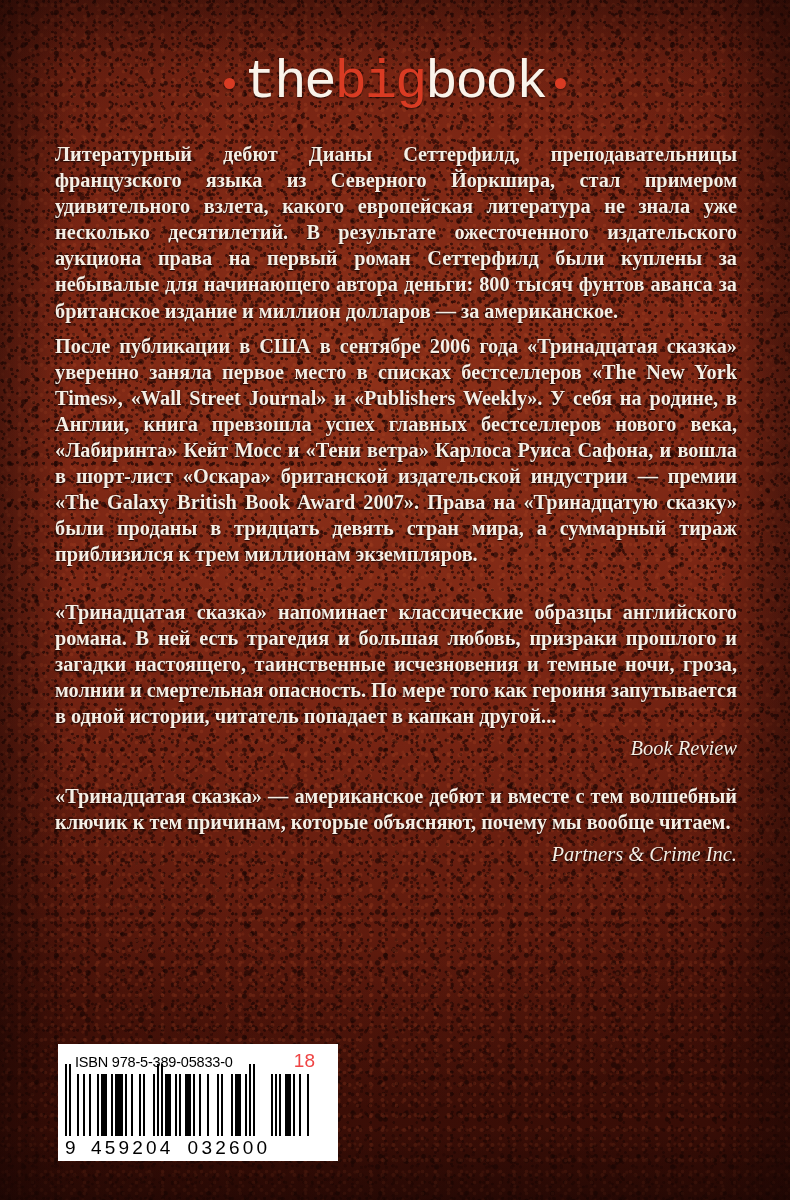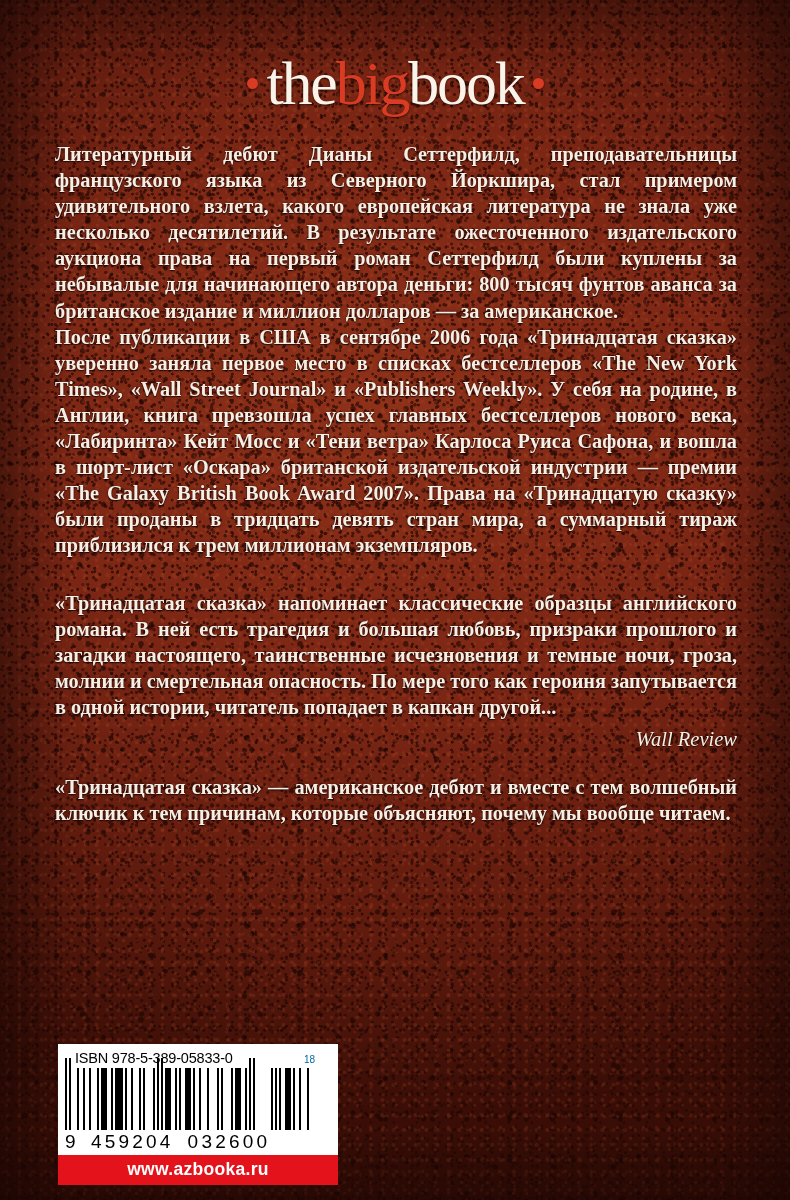--- a/index.html
+++ b/index.html
@@ -85,22 +85,22 @@
     top: 42px;
     left: 0;
     width: 790px;
     height: 82px;
     display: flex;
     align-items: center;
     justify-content: center;
     z-index: 5;
   }
   .logo-text {
-    font-family: Liberation Serif, serif;
-    font-size: 62px;
+    font-family: Liberation Mono, monospace;
+    font-size: 54px;
     line-height: 1;
     letter-spacing: -2.2px;
     white-space: nowrap;
     text-shadow: 0 1px 2px rgba(0,0,0,.55);
   }
   .logo-the, .logo-book { color: #FAF3EA; }
   .logo-big { color: #D93B23; }
   .logo-dot {
     width: 11px;
     height: 11px;
@@ -122,21 +122,21 @@
   .para {
     color: #F6EFE5;
     font-size: 20.3px;
     line-height: 26.1px;
     text-align: justify;
     text-justify: inter-word;
     hyphens: manual;
     text-shadow: 0 1px 1px rgba(26,5,2,.85), 0 0 3px rgba(26,5,2,.5);
     margin-bottom: 0;
   }
-  .para.gap-sm { margin-top: 0px; }
+  .para.gap-sm { margin-top: 9px; }
   .para.gap-md { margin-top: 22px; }
   .para.gap-lg { margin-top: 31px; }
   .para-last-line-left { text-align-last: left; font-weight: bold; }
 
   .attrib {
     color: #F6EFE5;
     font-size: 20.5px;
     line-height: 26px;
     font-style: italic;
     text-align: right;
@@ -165,22 +165,22 @@
   }
   #isbn-text {
     font-family: "Liberation Sans", "DejaVu Sans", sans-serif;
     font-size: 14.5px;
     color: #000;
     letter-spacing: -0.2px;
     white-space: nowrap;
   }
   #addon-text {
     font-family: "Liberation Sans", "DejaVu Sans", sans-serif;
-    font-size: 10px;
-    color: #0369a1;
+    font-size: 19px;
+    color: #ef4444;
     padding-right: 14px;
   }
   #bars-row {
     display: flex;
     align-items: flex-end;
     gap: 0;
   }
   .bars {
     display: flex;
     align-items: flex-end;
@@ -235,24 +235,25 @@
   </div>
 
   <div id="blurb">
 
     <p class="para para-last-line-left">Литературный дебют Дианы Сеттерфилд, преподавательницы французского языка из Северного Йоркшира, стал примером удивительного взлета, какого европейская литература не знала уже несколько десятилетий. В результате ожесточенного изда­тельского аукциона права на первый роман Сеттерфилд были куплены за небывалые для начинающего автора деньги: 800 ты­сяч фунтов аванса за британское издание и миллион долларов — за американское.</p>
 
     <p class="para para-last-line-left gap-sm">После публикации в США в сентябре 2006 года «Тринадцатая сказка» уверенно заняла первое место в списках бестселлеров «The New York Times», «Wall Street Journal» и «Publishers Week­ly». У себя на родине, в Англии, книга превзошла успех главных бестселлеров нового века, «Лабиринта» Кейт Мосс и «Тени вет­ра» Карлоса Руиса Сафона, и вошла в шорт-лист «Оскара» бри­танской издательской индустрии — премии «The Galaxy British Book Award 2007». Права на «Тринадцатую сказку» были прода­ны в тридцать девять стран мира, а суммарный тираж прибли­зился к трем миллионам экземпляров.</p>
 
     <p class="para para-last-line-left gap-lg">«Тринадцатая сказка» напоминает классические образцы английского романа. В ней есть трагедия и большая любовь, призраки прошлого и загадки настоящего, таинственные исчезновения и темные ночи, гроза, молнии и смертельная опасность. По мере того как героиня запутывается в одной истории, читатель попадает в капкан другой...</p>
 
-    <div class="attrib">Wall Review</div>
+    <div class="attrib">Book Review</div>
 
     <p class="para para-last-line-left gap-md">«Тринадцатая сказка» — американское дебют и вместе с тем волшебный ключик к тем причинам, которые объясняют, почему мы вообще читаем.</p>
 
+    <div class="attrib">Partners &amp; Crime Inc.</div>
   </div>
 
   <div id="barcode-block">
     <div id="barcode-white">
 
       <div id="isbn-row">
         <span id="isbn-text">ISBN 978-5-389-05833-0</span>
         <span id="addon-text">18</span>
       </div>
 
@@ -335,18 +336,15 @@
           </span>
       </div>
 
       <div id="digits-row">
         <span id="digit-lead">9</span>
         <span id="digit-g1">459204</span>
         <span id="digit-g2">032600</span>
       </div>
     </div>
 
-    <div id="url-banner">
-      <span id="url-text">www.azbooka.ru</span>
-    </div>
   </div>
 
 </div>
 
 </body></html>

